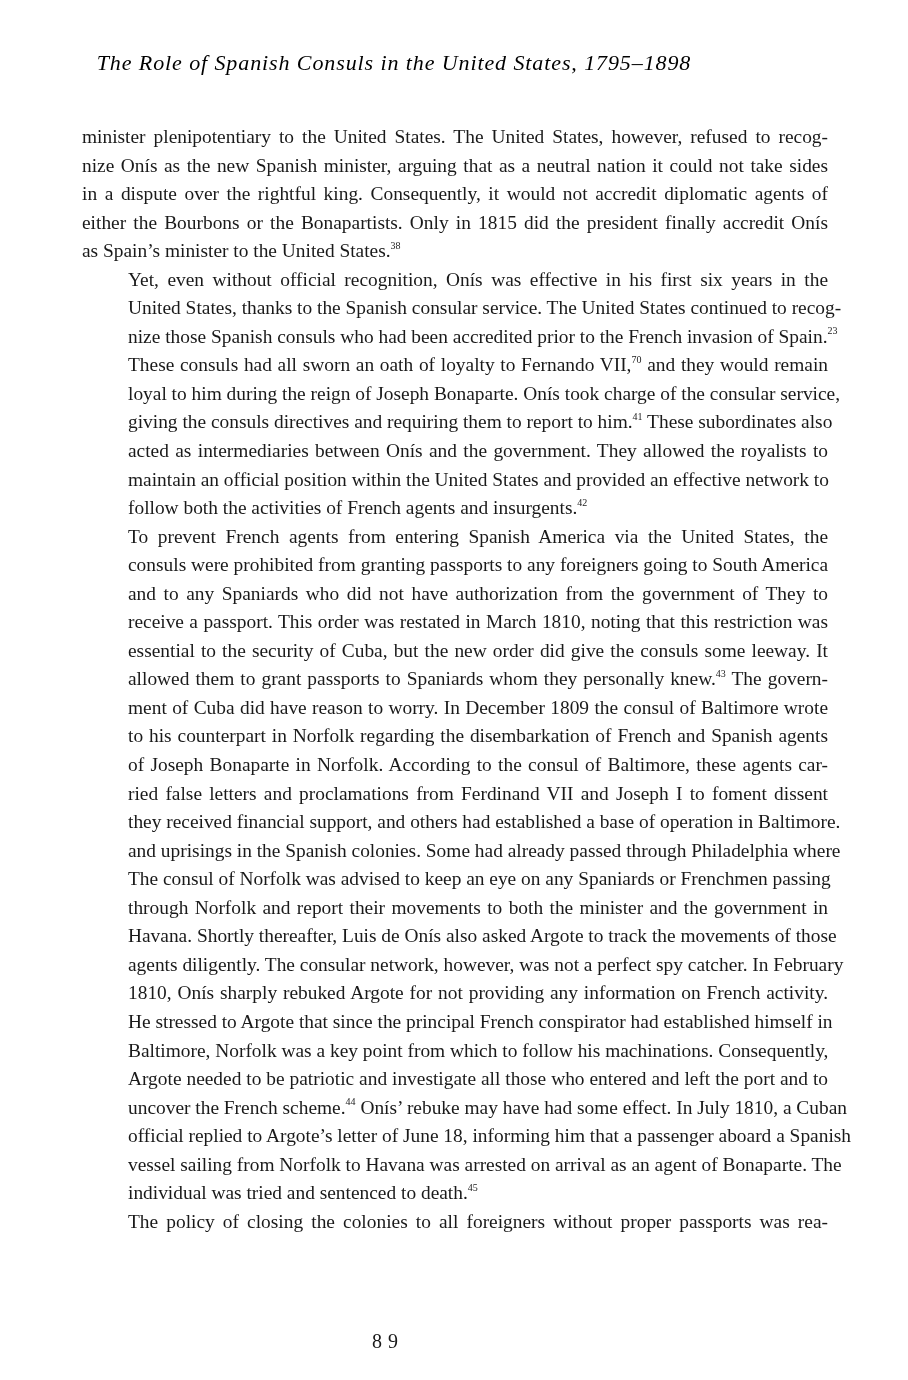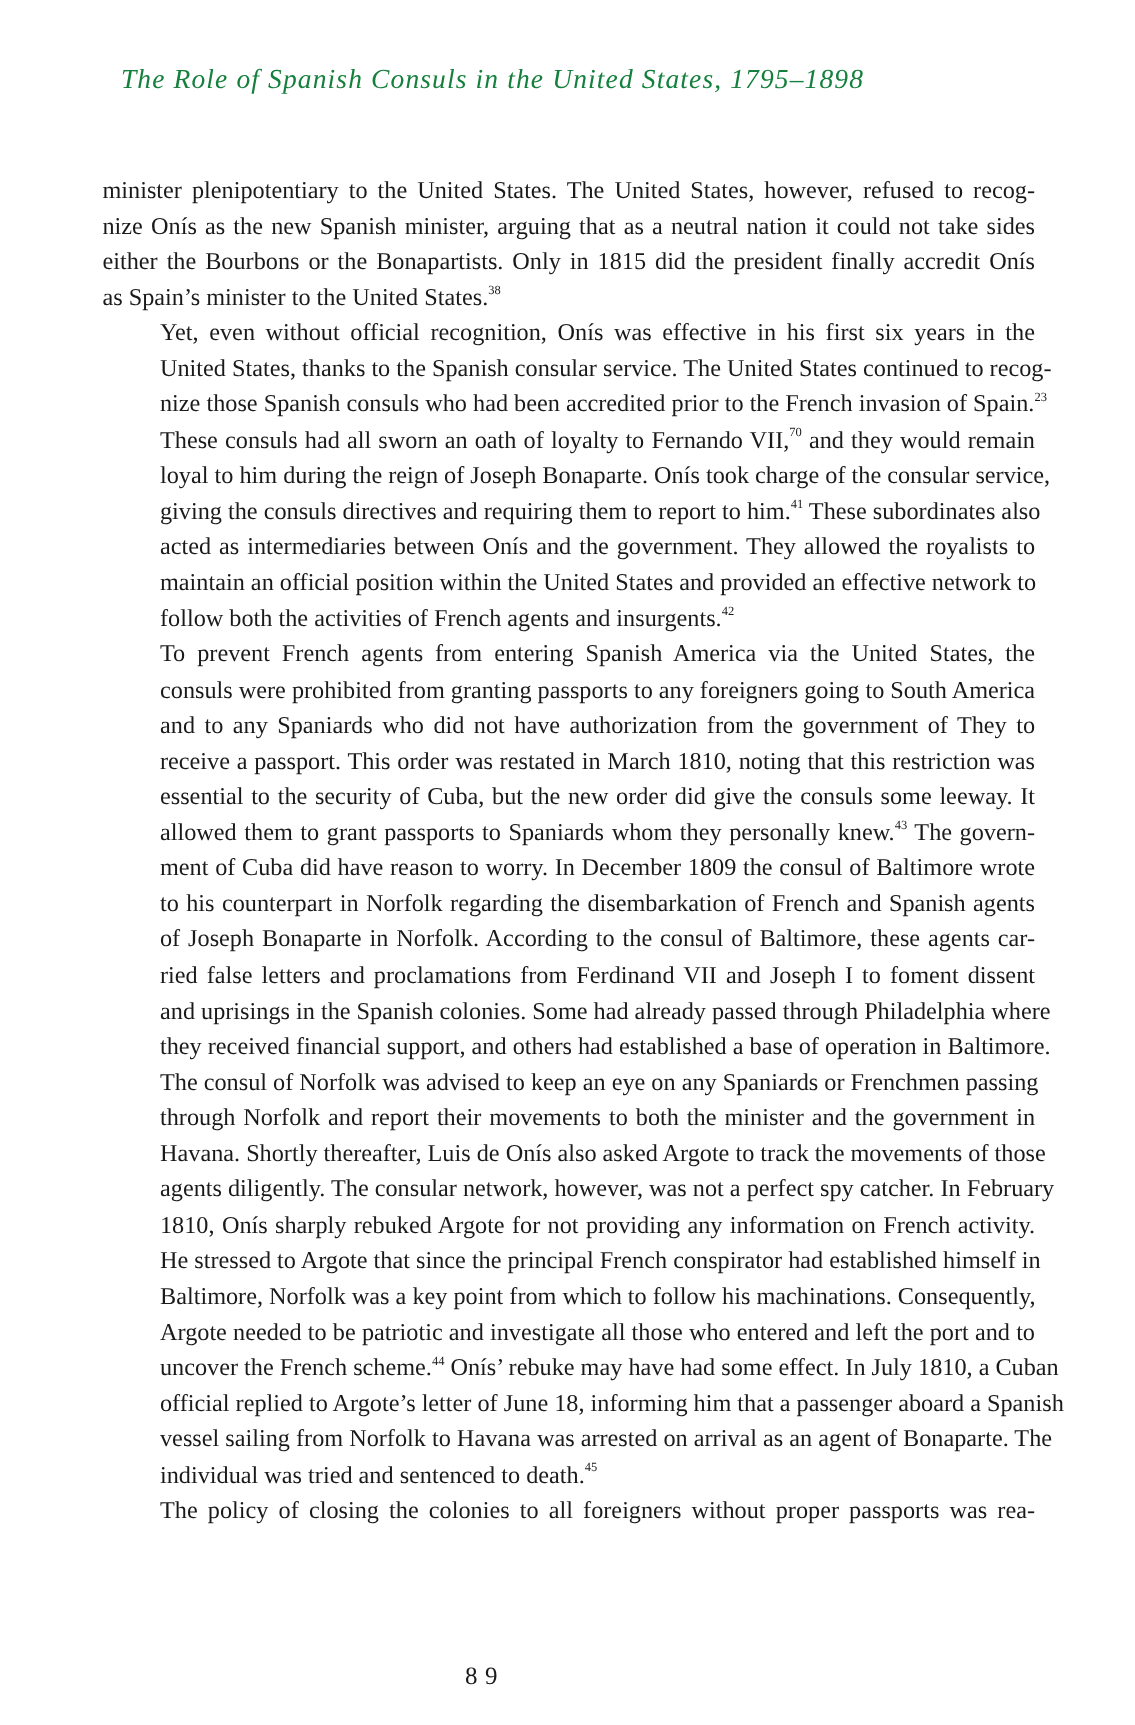--- a/index.html
+++ b/index.html
@@ -1,23 +1,23 @@
 <!DOCTYPE html>
 <html><head>
 <meta charset="utf-8">
 <style>
   html, body { margin: 0; padding: 0; background: #ffffff; }
   body { width: 908px; height: 1380px; position: relative; overflow: hidden; color: #1a1a1a; }
   .running-head {
     position: absolute; top: 50px; left: 0; width: 788px; text-align: center;
     font-family: "Liberation Serif", "DejaVu Serif", serif; font-style: italic;
-    font-size: 22px; letter-spacing: 0.9px; color: #15803d;
+    font-size: 22px; letter-spacing: 0.9px; color: #000000;
   }
   .body-text {
-    position: absolute; top: 139px; left: 82px; width: 746px;
+    position: absolute; top: 123px; left: 82px; width: 746px;
     font-family: "Liberation Serif", "DejaVu Serif", serif;
     font-size: 19.4px; line-height: 28.55px; text-align: justify;
   }
   .para { margin: 0; text-indent: 0; hyphens: manual; }
   .para.indent { text-indent: 46px; }
   .line { display: block; text-align: justify; text-align-last: justify; white-space: nowrap; }
   .line.last { text-align-last: left; }
   sup { font-size: 10px; line-height: 0; vertical-align: super; position: relative; top: -1px; }
   .page-number {
     position: absolute; top: 1330px; left: 0; width: 776px; text-align: center;
@@ -26,20 +26,21 @@
 </style>
 </head>
 <body>
 
 <div class="running-head">The Role of Spanish Consuls in the United States, 1795–1898</div>
 
 <div class="body-text" id="body-text">
     <div class="para">
       <span class="line"><span>minister plenipotentiary to the United States. The United States, however, refused to recog-</span></span>
       <span class="line"><span>nize Onís as the new Spanish minister, arguing that as a neutral nation it could not take sides</span></span>
+      <span class="line"><span>in a dispute over the rightful king. Consequently, it would not accredit diplomatic agents of</span></span>
       <span class="line"><span>either the Bourbons or the Bonapartists. Only in 1815 did the president finally accredit Onís</span></span>
       <span class="line last"><span>as Spain’s minister to the United States.</span><sup>38</sup></span>
     </div>
     <div class="para indent">
       <span class="line" style="text-indent: 46px;"><span>Yet, even without official recognition, Onís was effective in his first six years in the</span></span>
       <span class="line"><span>United States, thanks to the Spanish consular service. The United States continued to recog-</span></span>
       <span class="line"><span>nize those Spanish consuls who had been accredited prior to the French invasion of Spain.</span><sup>23</sup></span>
       <span class="line"><span>These consuls had all sworn an oath of loyalty to Fernando VII,</span><sup>70</sup><span> and they would remain</span></span>
       <span class="line"><span>loyal to him during the reign of Joseph Bonaparte. Onís took charge of the consular service,</span></span>
       <span class="line"><span>giving the consuls directives and requiring them to report to him.</span><sup>41</sup><span> These subordinates also</span></span>
@@ -51,22 +52,22 @@
       <span class="line" style="text-indent: 46px;"><span>To prevent French agents from entering Spanish America via the United States, the</span></span>
       <span class="line"><span>consuls were prohibited from granting passports to any foreigners going to South America</span></span>
       <span class="line"><span>and to any Spaniards who did not have authorization from the government of They to</span></span>
       <span class="line"><span>receive a passport. This order was restated in March 1810, noting that this restriction was</span></span>
       <span class="line"><span>essential to the security of Cuba, but the new order did give the consuls some leeway. It</span></span>
       <span class="line"><span>allowed them to grant passports to Spaniards whom they personally knew.</span><sup>43</sup><span> The govern-</span></span>
       <span class="line"><span>ment of Cuba did have reason to worry. In December 1809 the consul of Baltimore wrote</span></span>
       <span class="line"><span>to his counterpart in Norfolk regarding the disembarkation of French and Spanish agents</span></span>
       <span class="line"><span>of Joseph Bonaparte in Norfolk. According to the consul of Baltimore, these agents car-</span></span>
       <span class="line"><span>ried false letters and proclamations from Ferdinand VII and Joseph I to foment dissent</span></span>
+      <span class="line"><span>they received financial support, and others had established a base of operation in Baltimore.</span></span>
       <span class="line"><span>and uprisings in the Spanish colonies. Some had already passed through Philadelphia where</span></span>
-      <span class="line"><span>they received financial support, and others had established a base of operation in Baltimore.</span></span>
       <span class="line"><span>The consul of Norfolk was advised to keep an eye on any Spaniards or Frenchmen passing</span></span>
       <span class="line"><span>through Norfolk and report their movements to both the minister and the government in</span></span>
       <span class="line"><span>Havana. Shortly thereafter, Luis de Onís also asked Argote to track the movements of those</span></span>
       <span class="line"><span>agents diligently. The consular network, however, was not a perfect spy catcher. In February</span></span>
       <span class="line"><span>1810, Onís sharply rebuked Argote for not providing any information on French activity.</span></span>
       <span class="line"><span>He stressed to Argote that since the principal French conspirator had established himself in</span></span>
       <span class="line"><span>Baltimore, Norfolk was a key point from which to follow his machinations. Consequently,</span></span>
       <span class="line"><span>Argote needed to be patriotic and investigate all those who entered and left the port and to</span></span>
       <span class="line"><span>uncover the French scheme.</span><sup>44</sup><span> Onís’ rebuke may have had some effect. In July 1810, a Cuban</span></span>
       <span class="line"><span>official replied to Argote’s letter of June 18, informing him that a passenger aboard a Spanish</span></span>

